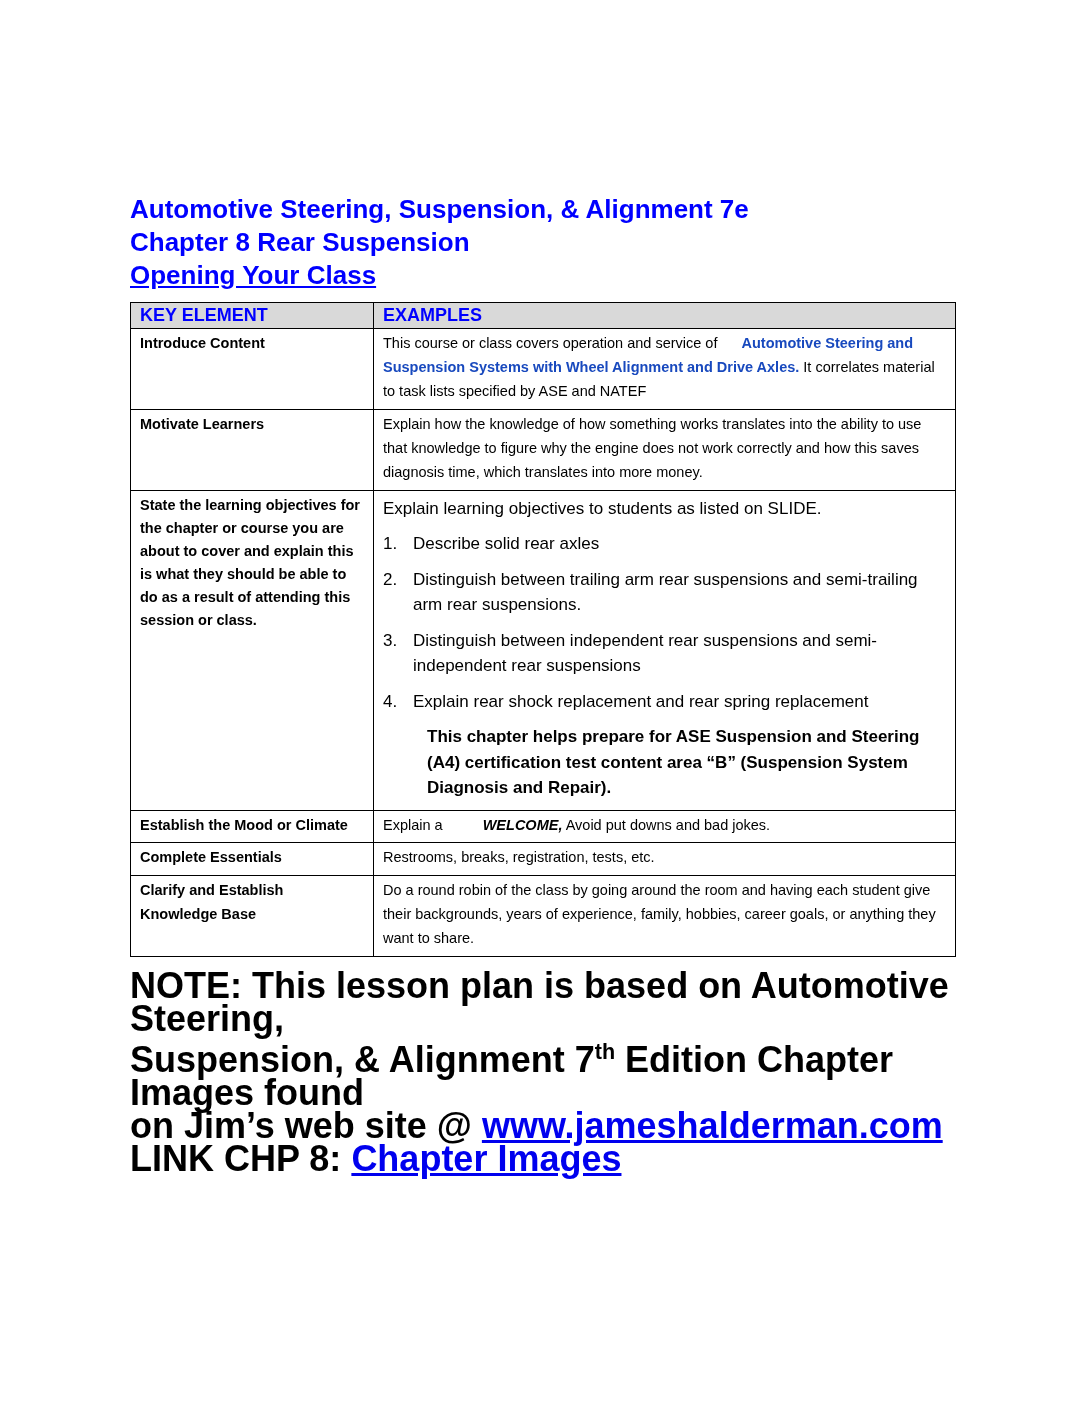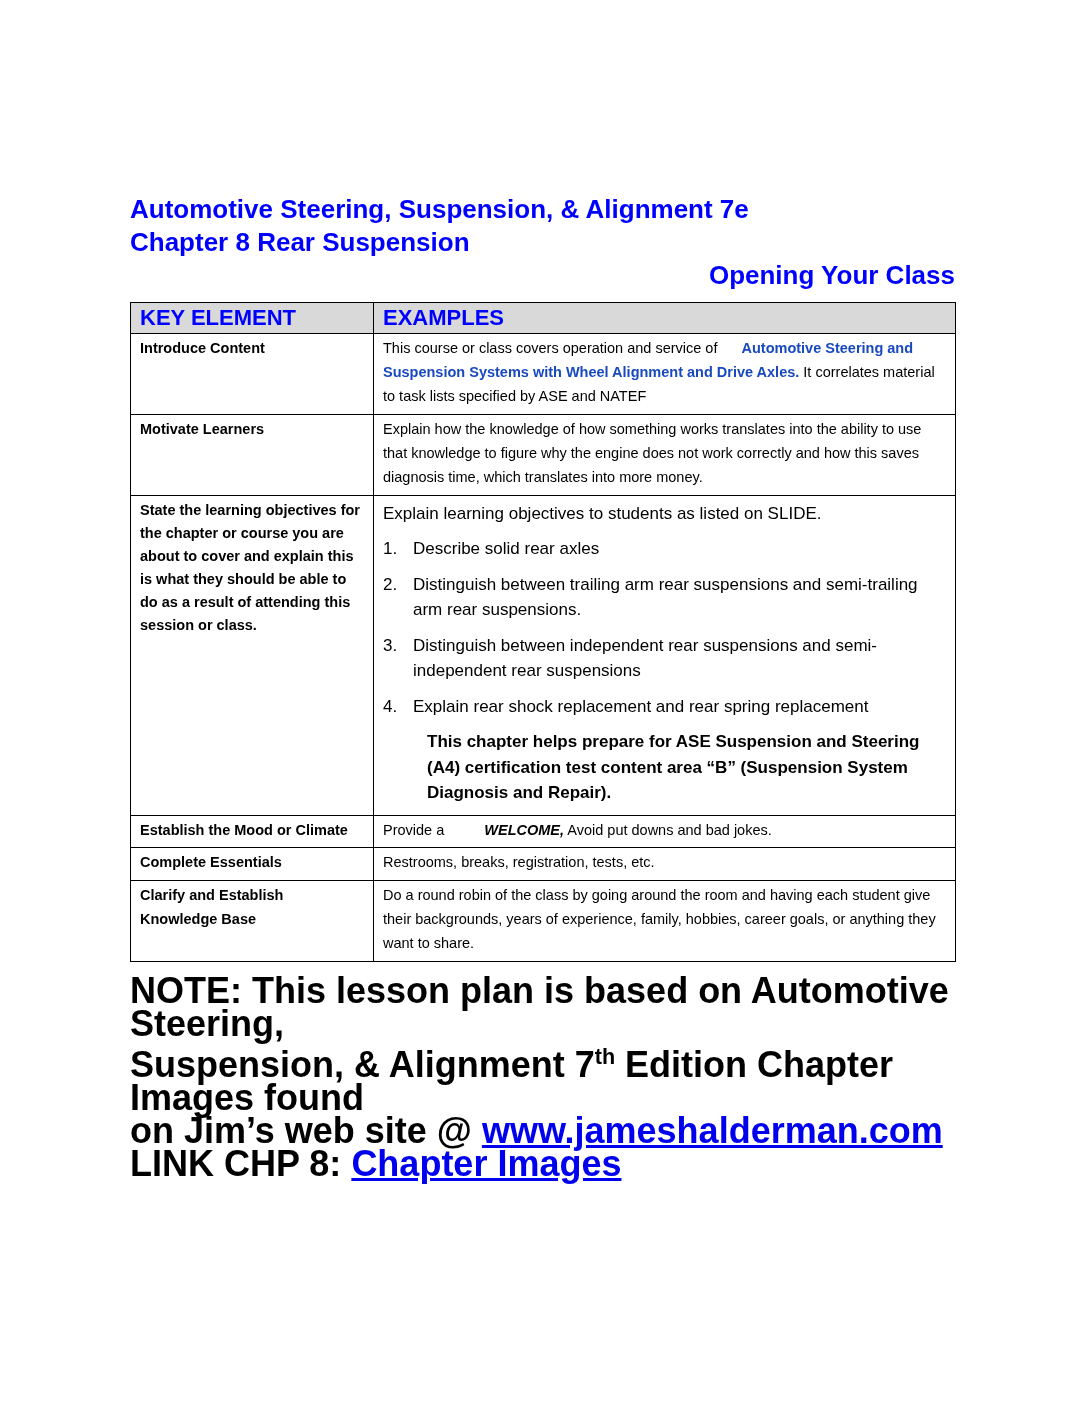--- a/index.html
+++ b/index.html
@@ -20,37 +20,37 @@
     padding:193px 133px 0 130px;
   }
   .title-block{margin:0 0 8px 0;}
   .title-line{
     color:var(--heading-blue);
     font-weight:bold;
     font-size:26px;
     line-height:33px;
     letter-spacing:0px;
   }
-  .title-line.underline{text-align:right;}
+  .title-line.underline{text-decoration:underline;}
   table.lesson{
     border-collapse:collapse;
     width:825px;
     table-layout:fixed;
     margin-top:10px;
   }
   table.lesson th, table.lesson td{
     border:1px solid #000;
     vertical-align:top;
     padding:3px 9px 5px 9px;
     text-align:left;
   }
   table.lesson th{
     background:var(--header-bg);
     color:var(--heading-blue);
-    font-size:22px;
+    font-size:18px;
     font-weight:bold;
     padding-top:2px;padding-bottom:2px;
   }
   col.c-key{width:243px;}
   col.c-ex{width:582px;}
   td.key{
     font-weight:bold;
     font-size:14.5px;
     line-height:1.6;
   }
@@ -137,21 +137,21 @@
             <div class="li">
               <span class="num">4.</span>
               <span class="li-text"><span>Explain rear shock replacement and rear spring replacement</span></span>
             </div>
             <div class="p"><span class="b">This chapter helps prepare for ASE Suspension and Steering (A4) certification test content area “B” (Suspension System Diagnosis and Repair).</span></div>
           </td>
         </tr>
         <tr>
           <td class="key">Establish the Mood or Climate</td>
           <td class="ex">
-            <div class="p"><span>Provide a </span><span class="b i">WELCOME,</span><span> Avoid put downs and bad jokes.</span></div>
+            <div class="p"><span>Explain a </span><span class="b i">WELCOME,</span><span> Avoid put downs and bad jokes.</span></div>
           </td>
         </tr>
         <tr>
           <td class="key">Complete Essentials</td>
           <td class="ex">
             <div class="p"><span>Restrooms, breaks, registration, tests, etc.</span></div>
           </td>
         </tr>
         <tr>
           <td class="key">Clarify and Establish Knowledge Base</td>

